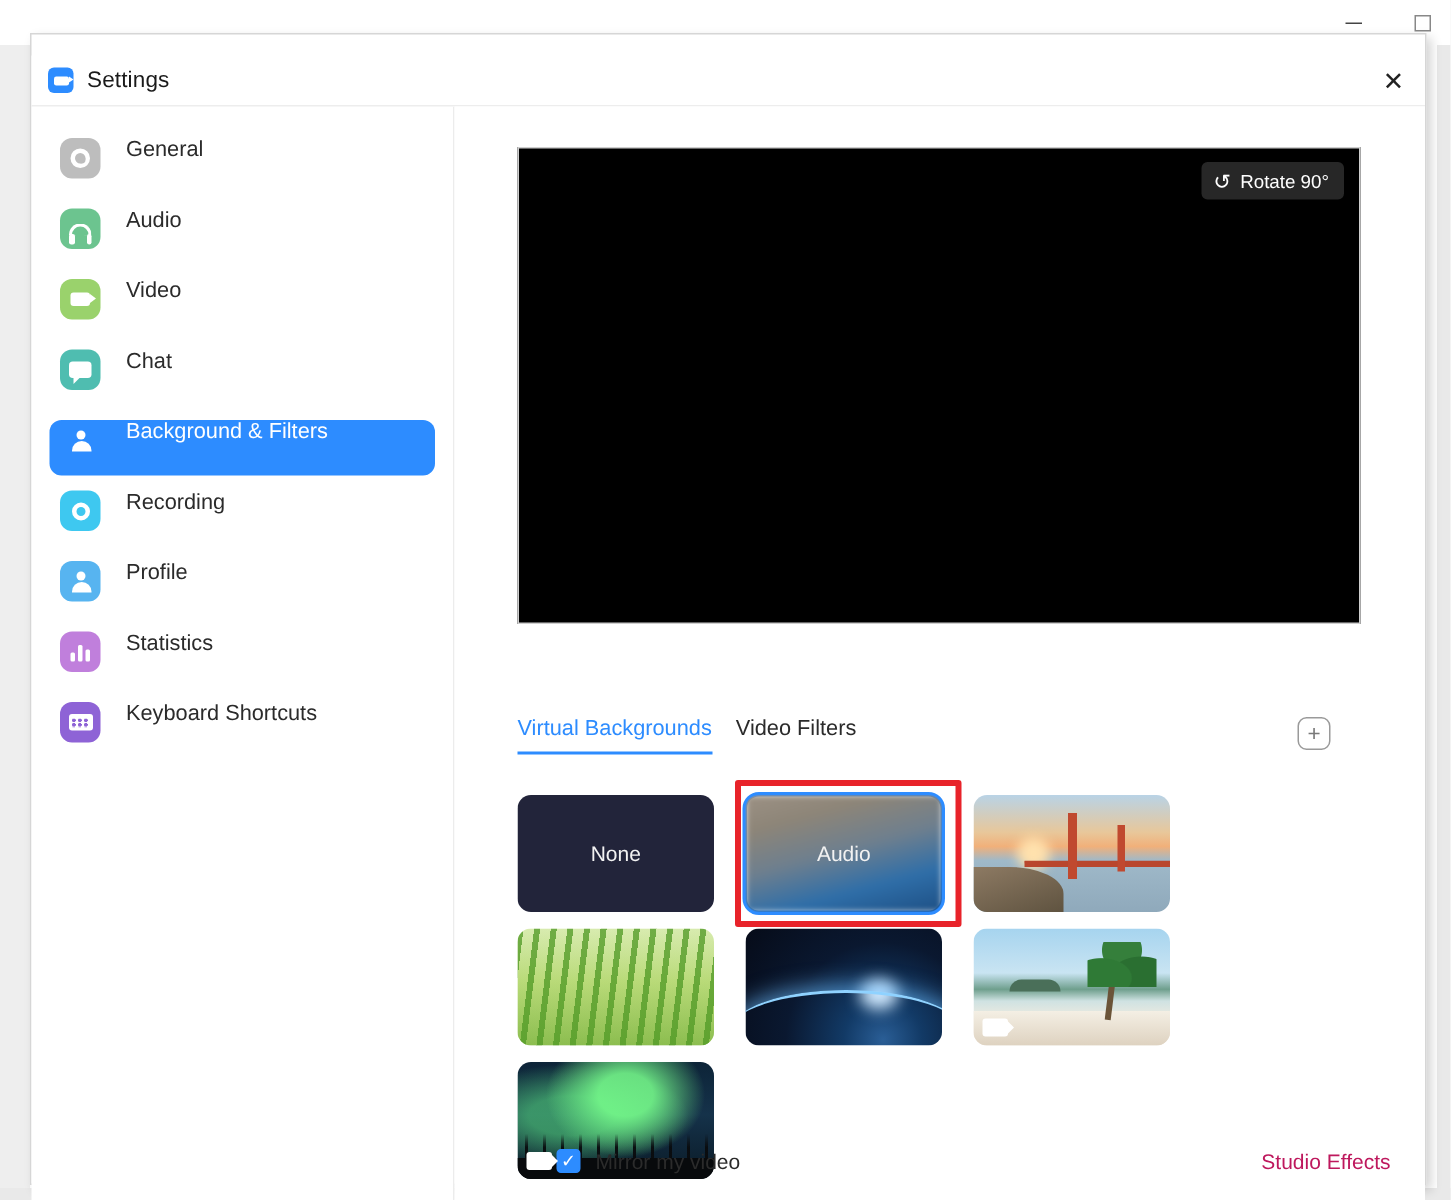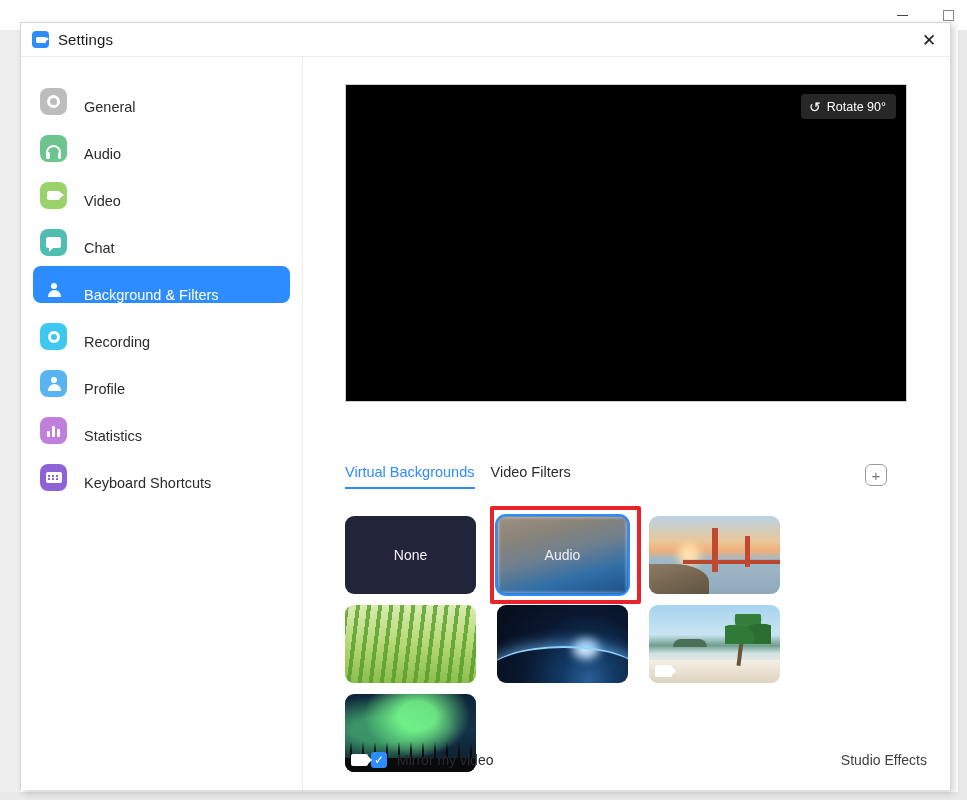--- a/index.html
+++ b/index.html
@@ -45,21 +45,21 @@
     position: absolute; left: 20px; top: 22px;
     width: 931px; height: 768px;
     background: #ffffff;
     border: 1px solid #d6d6d6;
     box-shadow: 3px 3px 7px rgba(0,0,0,0.18);
   }
   #settings-titlebar {
     position: relative; height: 34px; width: 100%;
     background: #ffffff;
     border-bottom: 1px solid #ededed;
-    display: flex; align-items: center;
+    display: flex; align-items: center; margin-top: 14px;
   }
   #zoom-logo {
     width: 17px; height: 17px; border-radius: 4px;
     background: #2d8cff; margin-left: 11px;
     display: flex; align-items: center; justify-content: center;
   }
   .cam-glyph {
     width: 10px; height: 6px; background: #fff; border-radius: 1.5px;
     position: relative;
   }
@@ -81,21 +81,21 @@
 
   #settings-body { display: flex; height: 733px; width: 100%; }
 
   
   #sidebar {
     width: 282px; height: 100%; background: #ffffff;
     border-right: 1px solid #ececec; padding-top: 21px;
     flex: 0 0 282px;
   }
   .nav-item {
-    display: flex; align-items: flex-end; height: 37px;
+    display: flex; align-items: flex-start; height: 37px;
     margin: 0 12px 10px 12px; padding-left: 7px;
     border-radius: 8px; cursor: pointer;
   }
   .nav-item.active { background: #2d8cff; }
   .nav-icon {
     width: 27px; height: 27px; border-radius: 8px;
     flex: 0 0 27px; display: flex; align-items: center; justify-content: center;
     position: relative;
   }
   .nav-label {
@@ -314,21 +314,21 @@
   }
   .chk-label { margin-left: 10px; font-size: 14px; color: #2b2b2b; }
   .chk-label.disabled { color: #bdbdbd; }
   #help-icon {
     width: 17px; height: 17px; border-radius: 50%;
     border: 1.4px solid #3a3a3a; margin-left: 11px;
     display: flex; align-items: center; justify-content: center;
     font-size: 11px; color: #2b2b2b; cursor: pointer; line-height: 1;
   }
   #studio-effects-link {
-    margin-left: auto; font-size: 14px; color: #404040; cursor: pointer;
+    margin-left: auto; font-size: 14px; color: #be185d; cursor: pointer;
   }
   #mirror-group { display: flex; align-items: center; margin-left: 26px; }
   #green-screen-group { display: flex; align-items: center; }
 </style>
 </head>
 <body>
 
 <div id="host-window">
   <div id="host-bg-left"></div>
   <div id="host-bg-right"></div>

